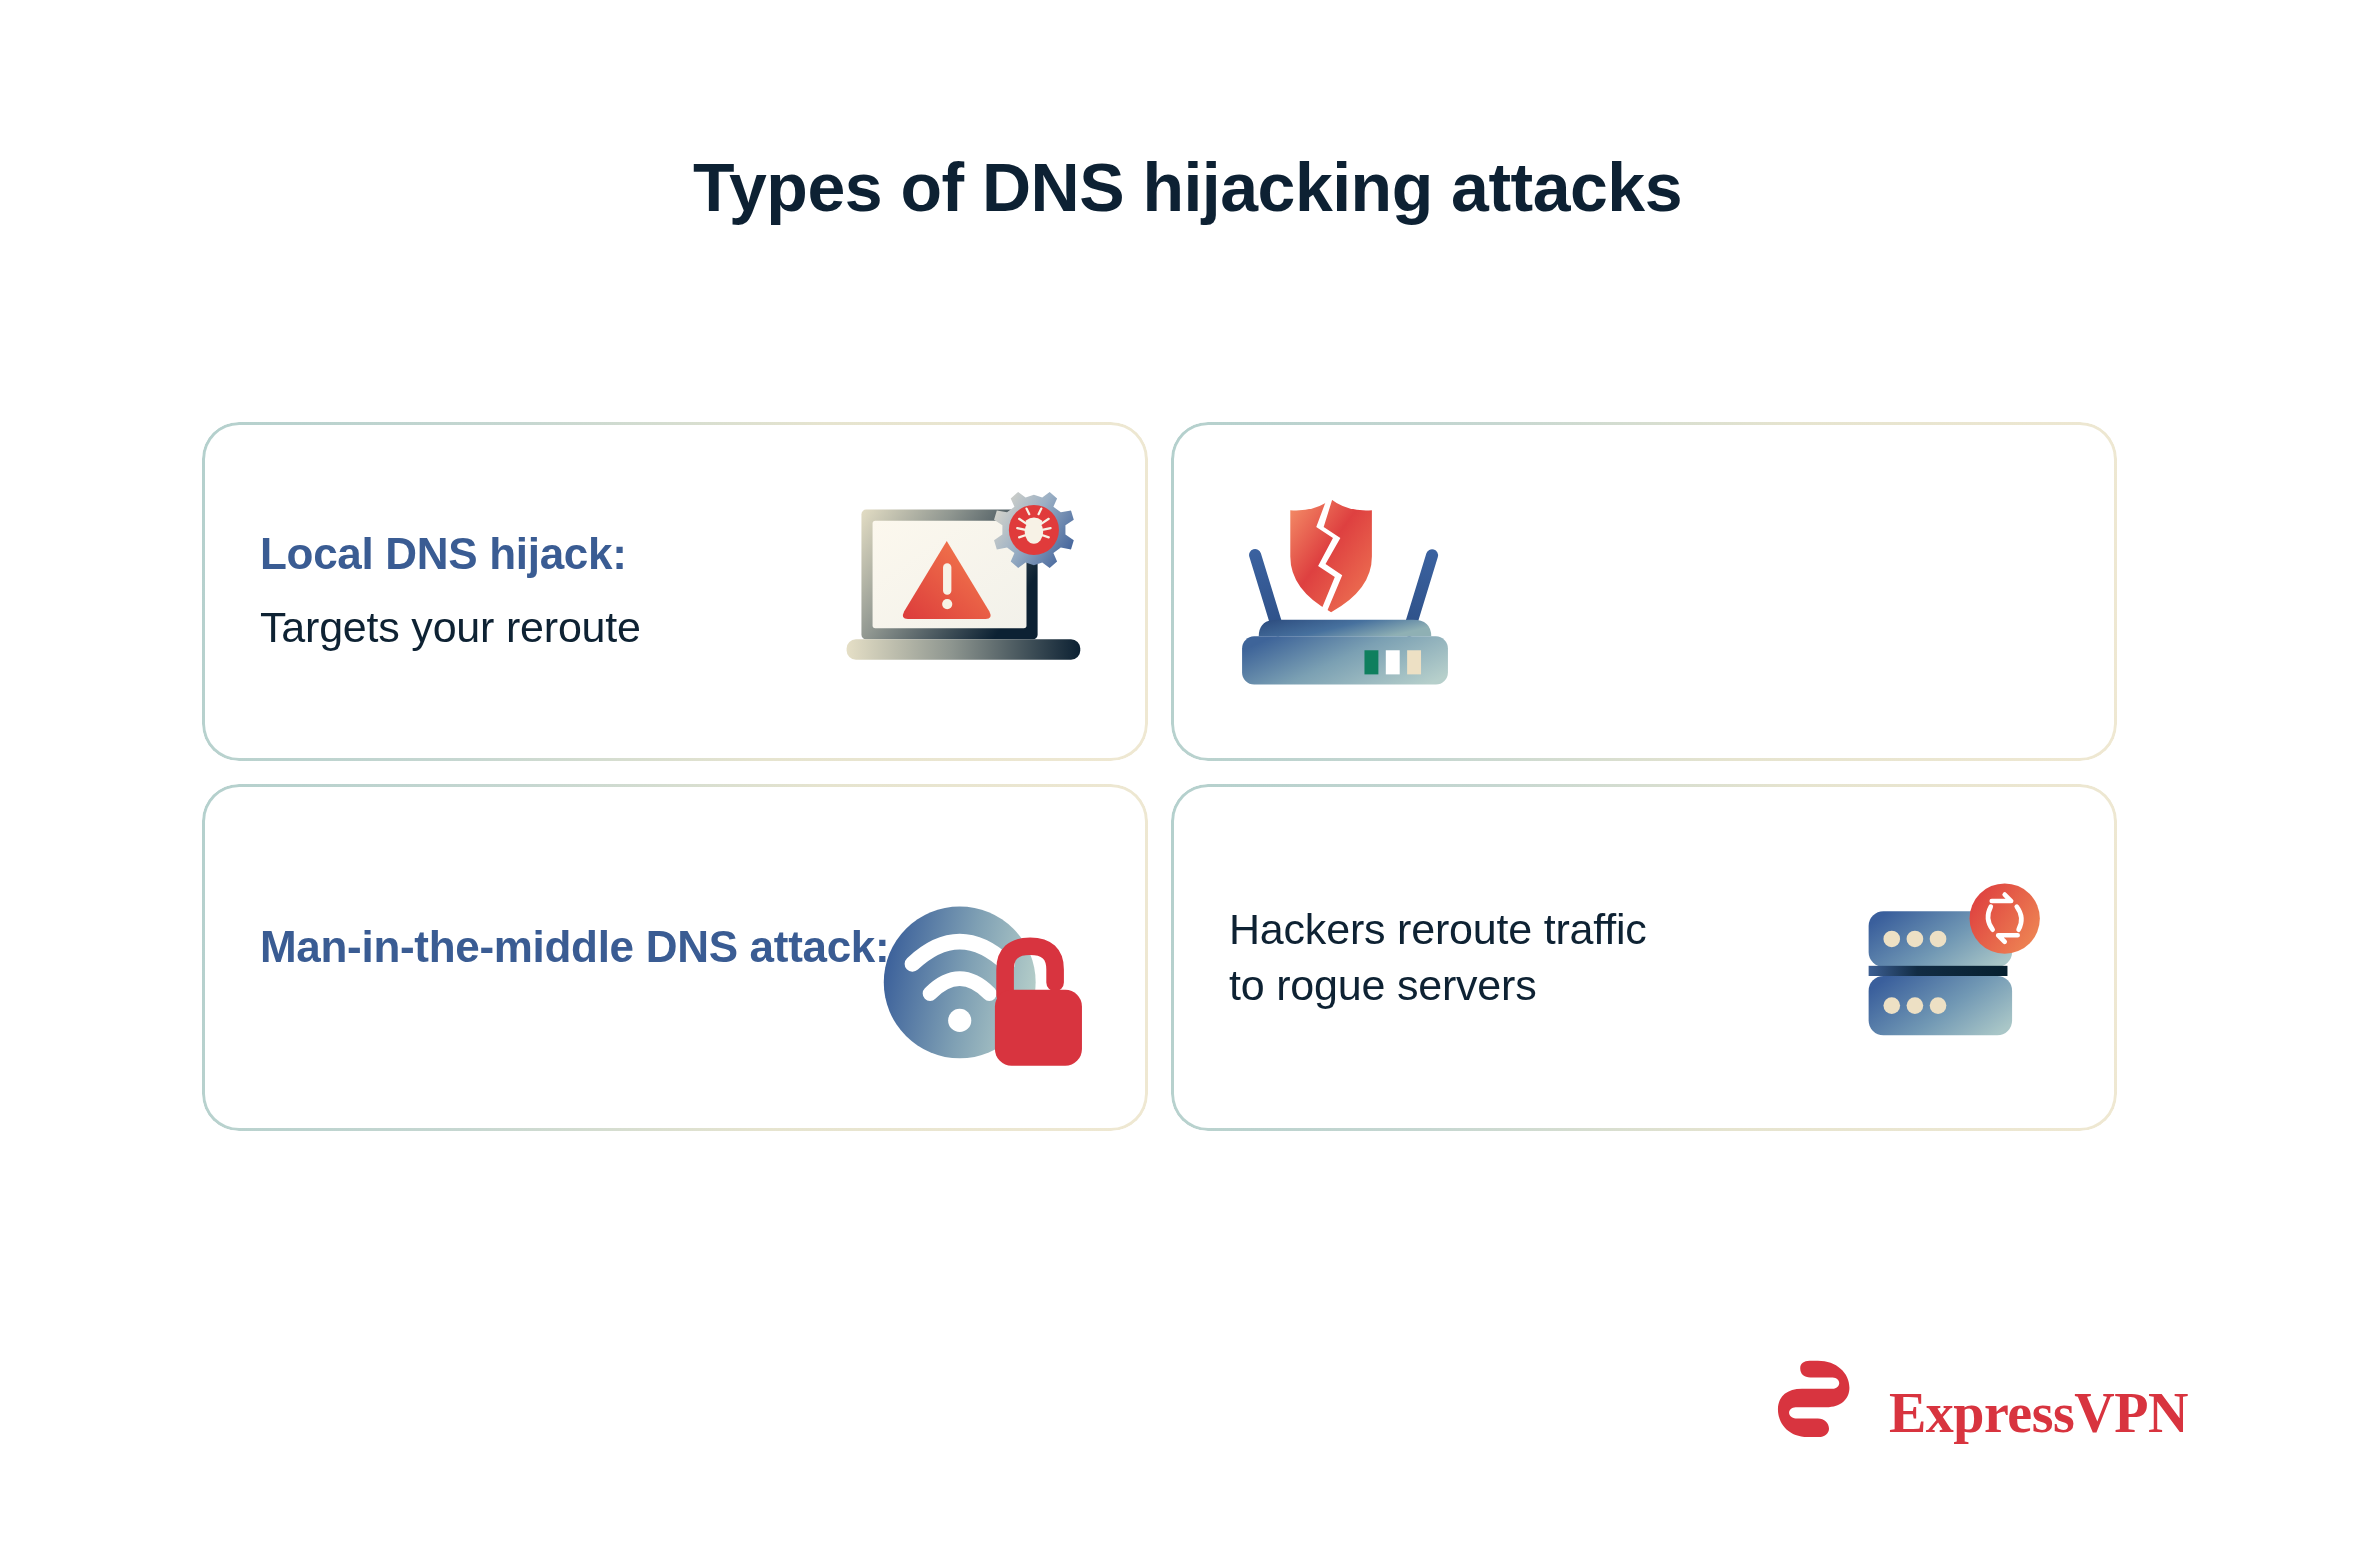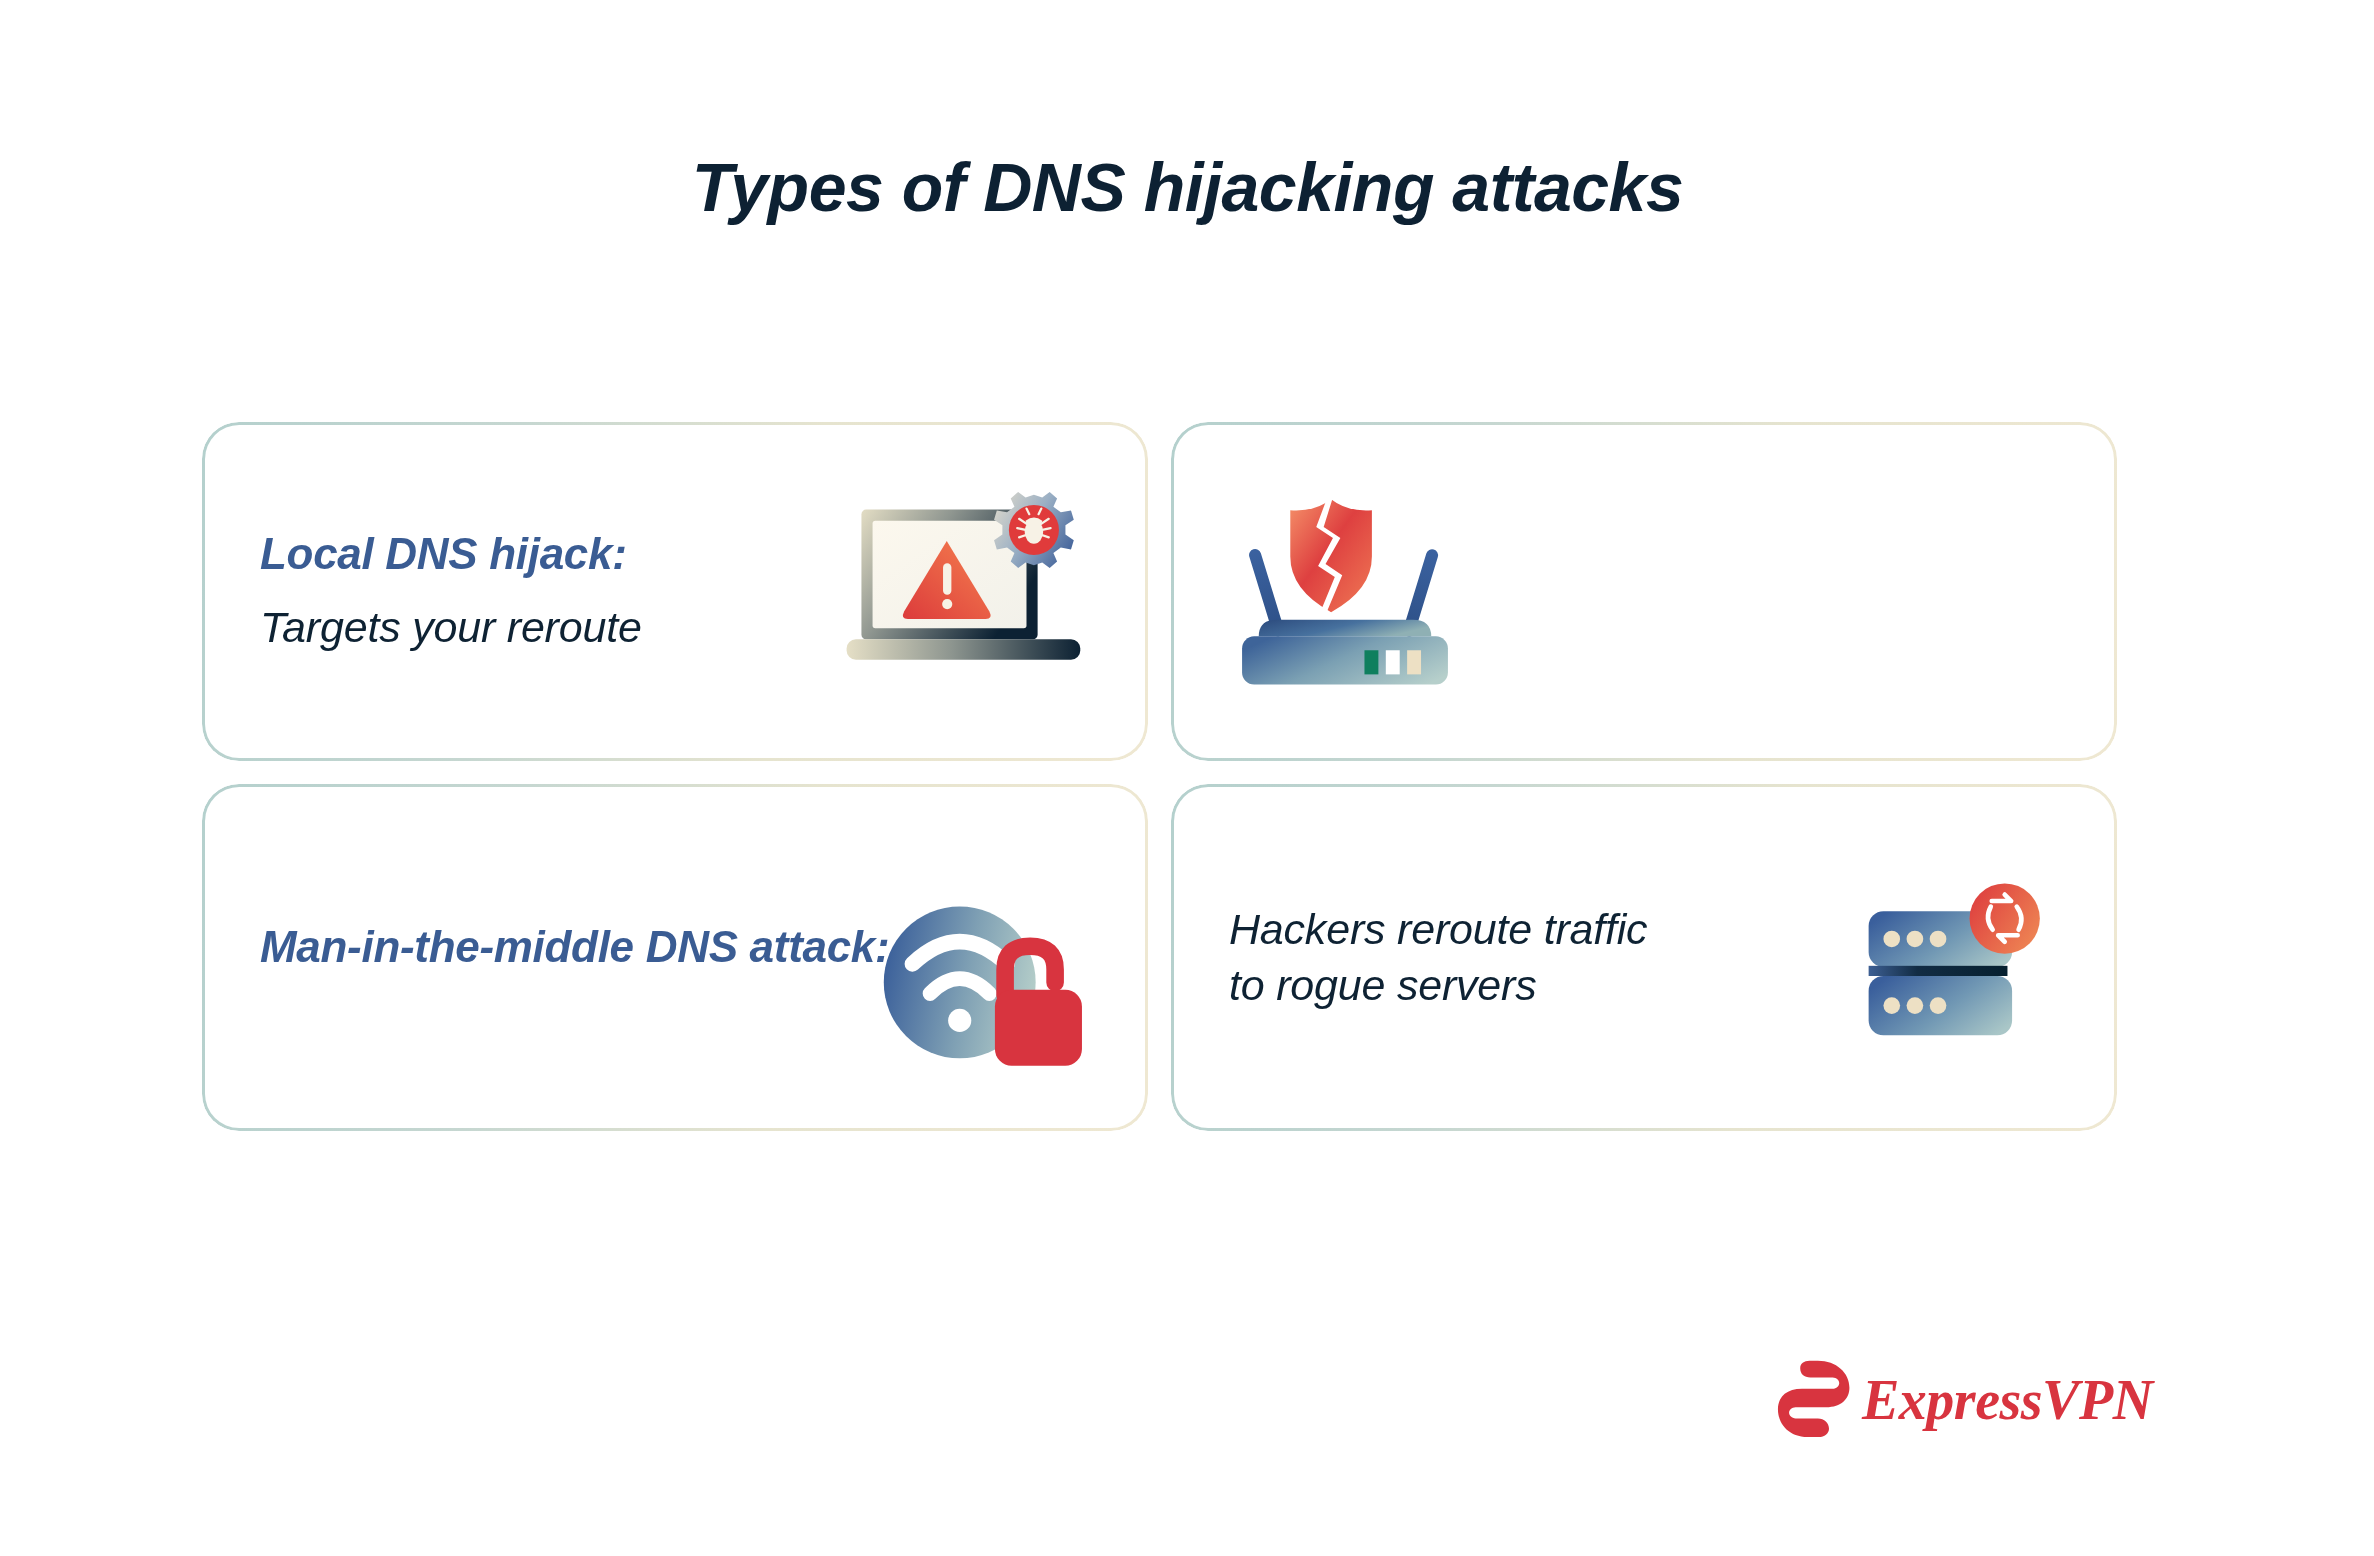--- a/index.html
+++ b/index.html
@@ -10,21 +10,20 @@
     background: #ffffff;
     font-family: "Liberation Sans", sans-serif;
     overflow: hidden;
   }
 
   .infographic {
     position: relative;
     width: 1969px;
     height: 1556px;
     background: #ffffff;
-    font-style: italic;
   }
 
   
   .page-title {
     position: absolute;
     top: 150px;
     left: 0;
     width: 2375px;
     text-align: center;
     font-size: 68px;
@@ -115,22 +114,22 @@
   .icon-router  { margin-top: -3.7px;  margin-right: 20.4px; }
   .icon-wifi    { margin-top: 59px;  margin-right: 22px; }
   .icon-server  { margin-top: 37px;  margin-right: 22px; }
 
   
   .brand {
     position: absolute;
     left: 1777px;
     top: 1358px;
     display: flex;
-    align-items: center;
-    gap: 7px;
+    align-items: flex-end;
+    gap: 34px;
   }
   .brand-mark { flex: 0 0 auto; }
   .brand-name {
     font-family: "Liberation Serif", serif;
     font-size: 56px;
     font-weight: 700;
     color: #d8343f;
     letter-spacing: -0.5px;
     line-height: 1;
   }

